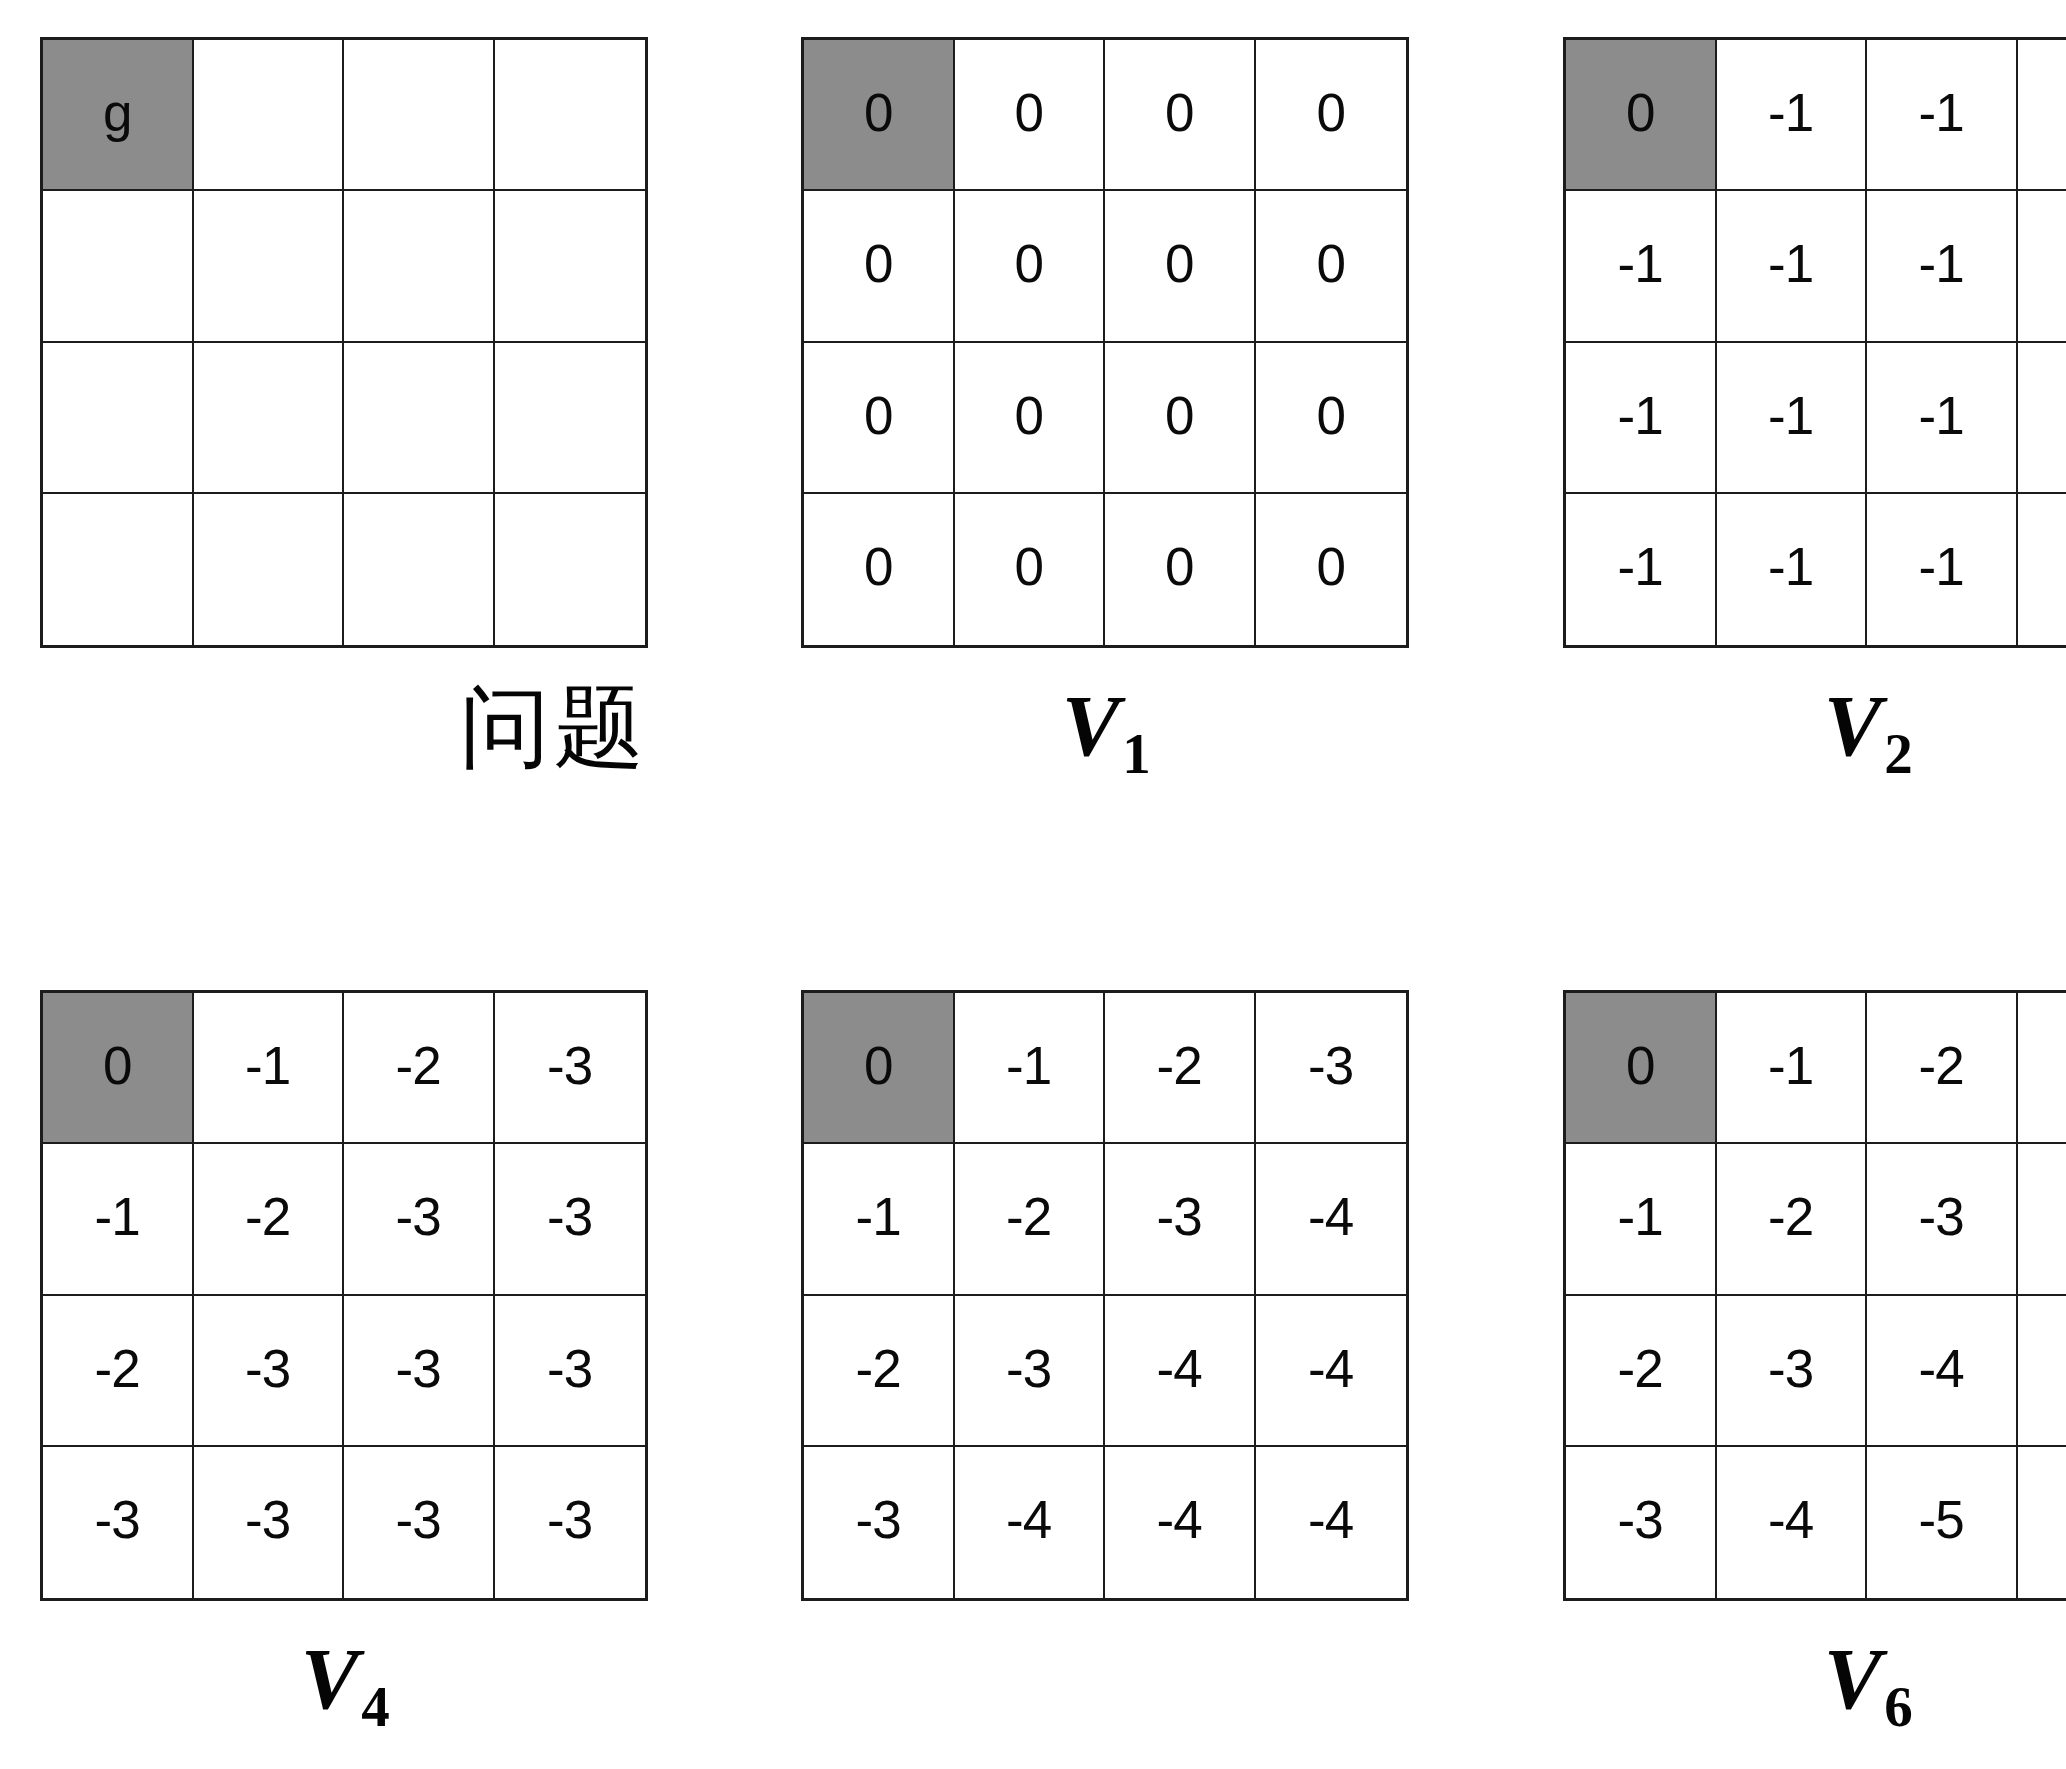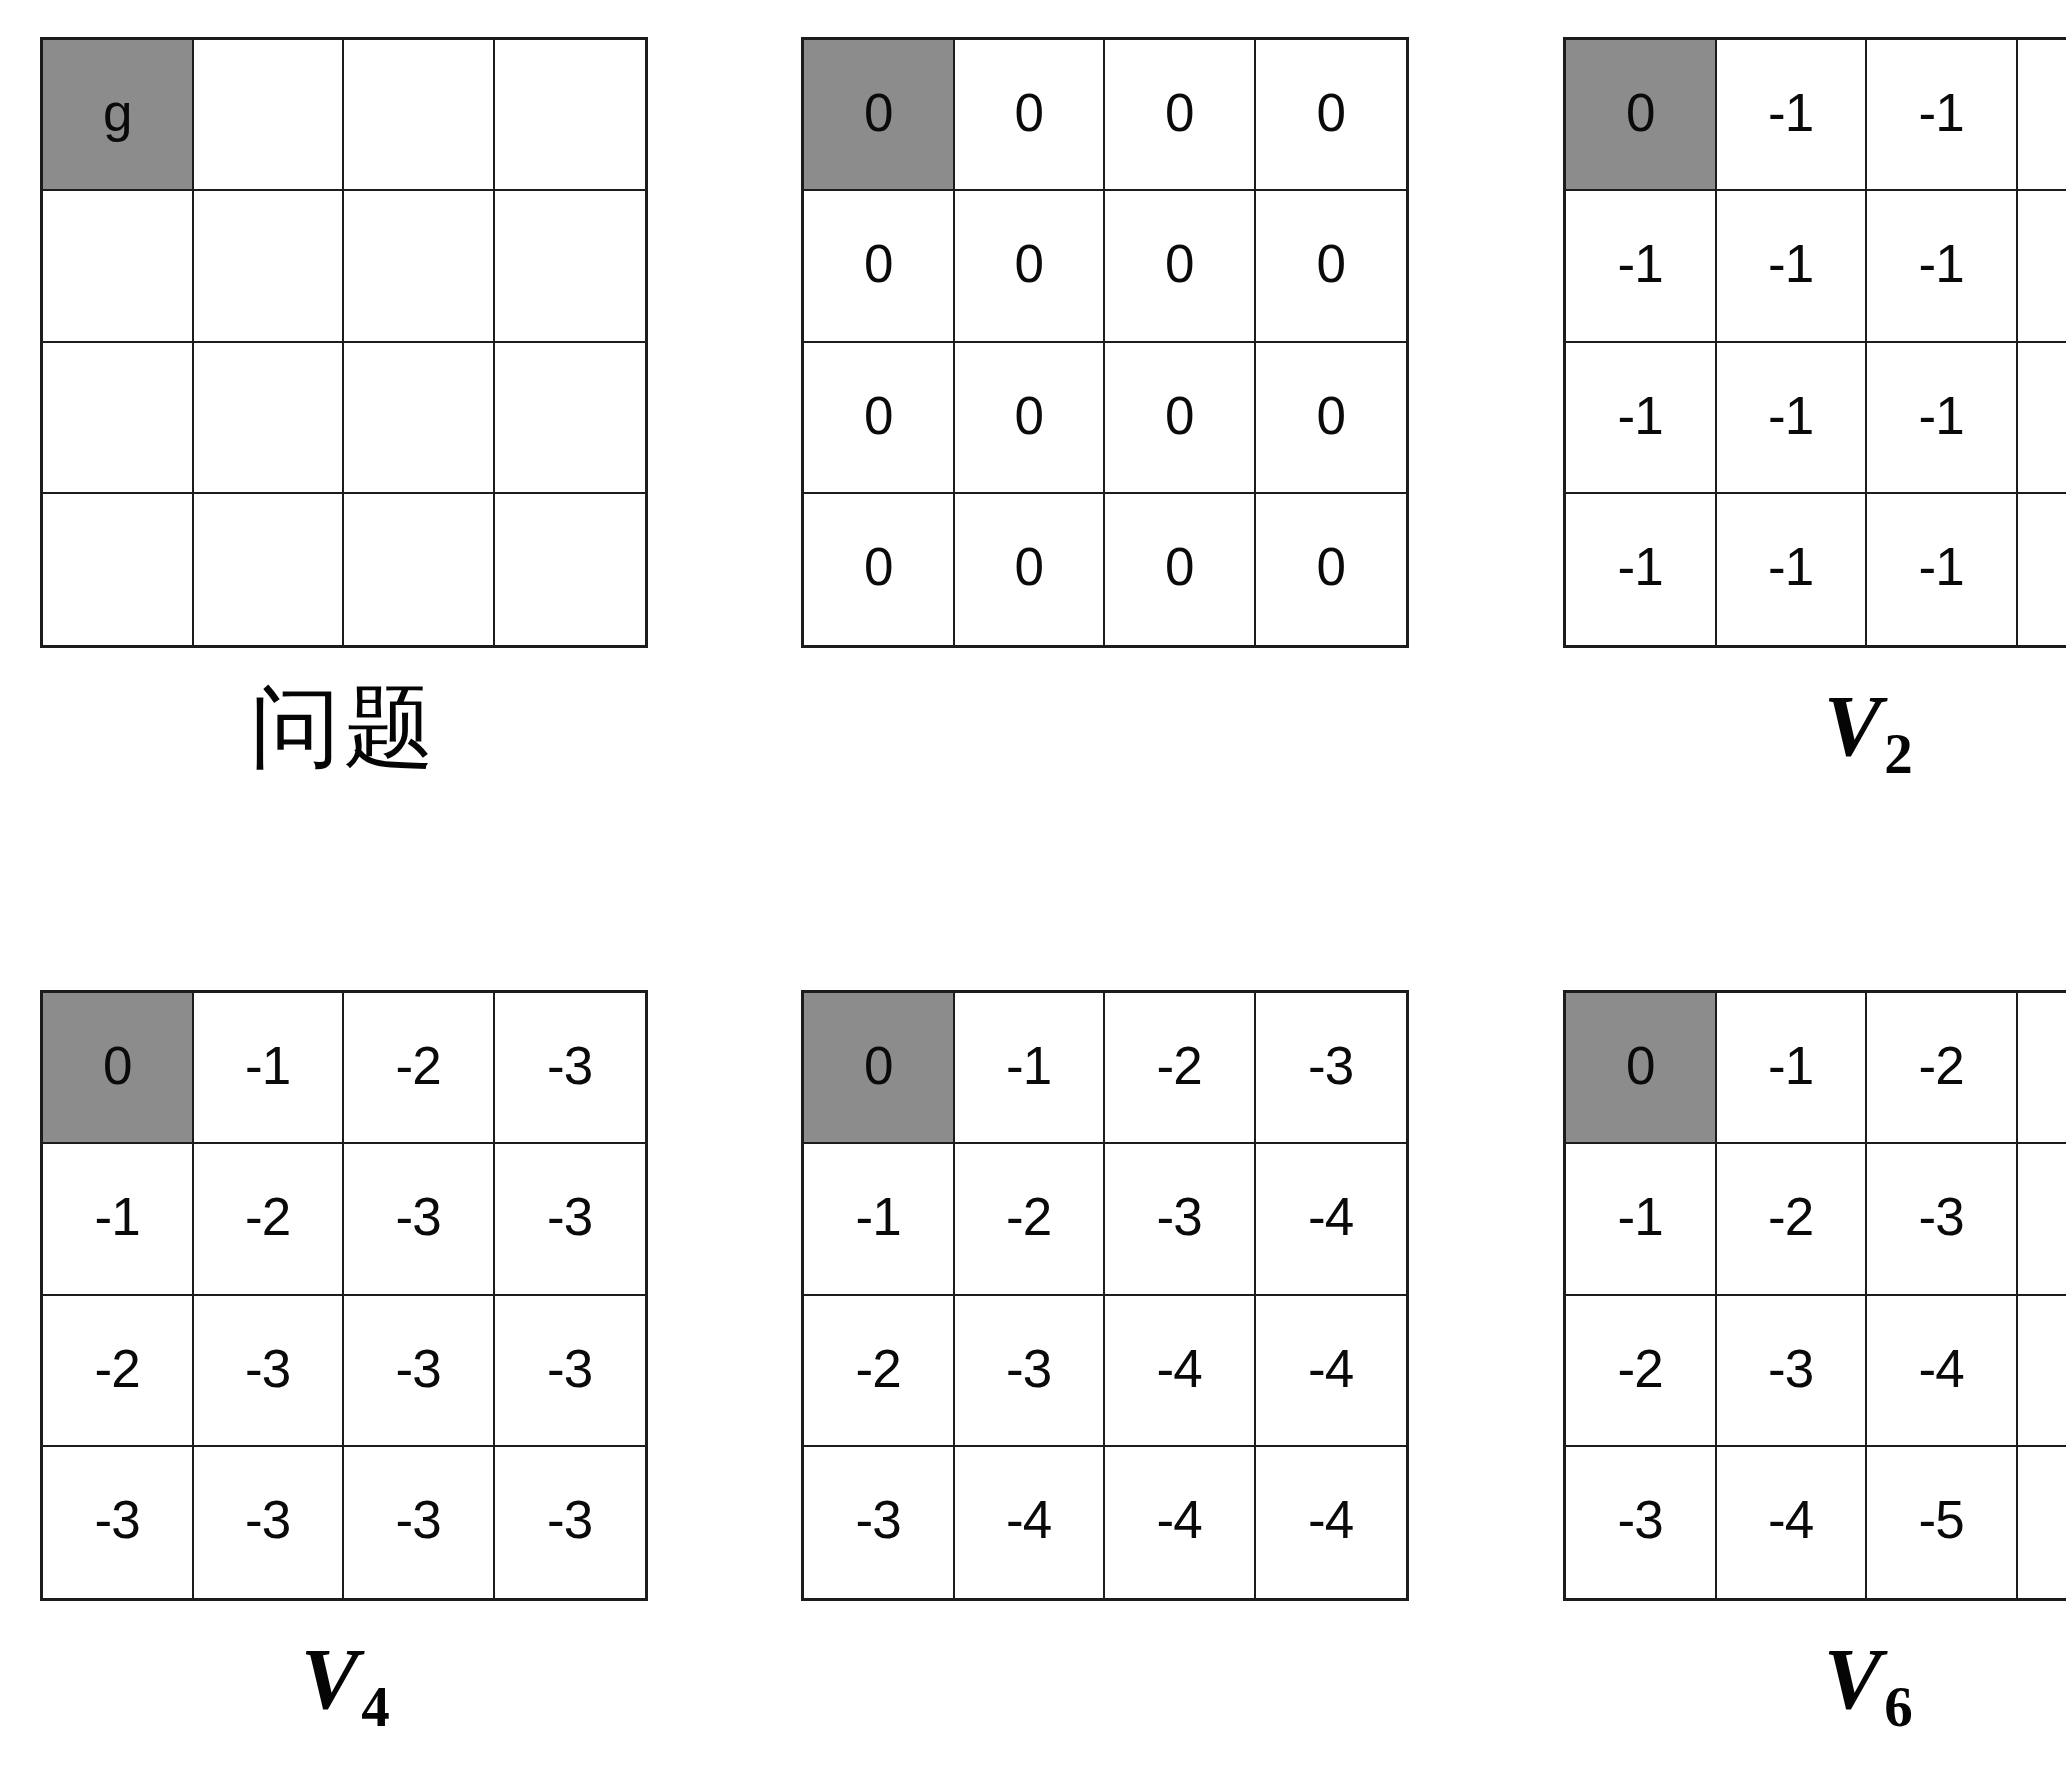--- a/index.html
+++ b/index.html
@@ -133,21 +133,21 @@
         <div class="cell row-last">
           <span class="val"></span>
         </div>
         <div class="cell row-last">
           <span class="val"></span>
         </div>
         <div class="cell col-last row-last">
           <span class="val"></span>
         </div>
       </div>
-      <div class="caption cjk" style="top: 645px;"><span>问题</span></div>
+      <div class="caption cjk" style="top: 645px; text-align: right;"><span>问题</span></div>
     </div>
     <div class="panel" style="left: 801px; top: 37px;">
       <div class="grid">
         <div class="cell shaded">
           <span class="val">0</span>
         </div>
         <div class="cell">
           <span class="val">0</span>
         </div>
         <div class="cell">
@@ -186,20 +186,21 @@
         <div class="cell row-last">
           <span class="val">0</span>
         </div>
         <div class="cell row-last">
           <span class="val">0</span>
         </div>
         <div class="cell col-last row-last">
           <span class="val">0</span>
         </div>
       </div>
+      <div class="caption math" style="top: 645px;"><span>V</span><span class="sub">1</span></div>
     </div>
     <div class="panel" style="left: 1563px; top: 37px;">
       <div class="grid">
         <div class="cell shaded">
           <span class="val">0</span>
         </div>
         <div class="cell">
           <span class="val">-1</span>
         </div>
         <div class="cell">

